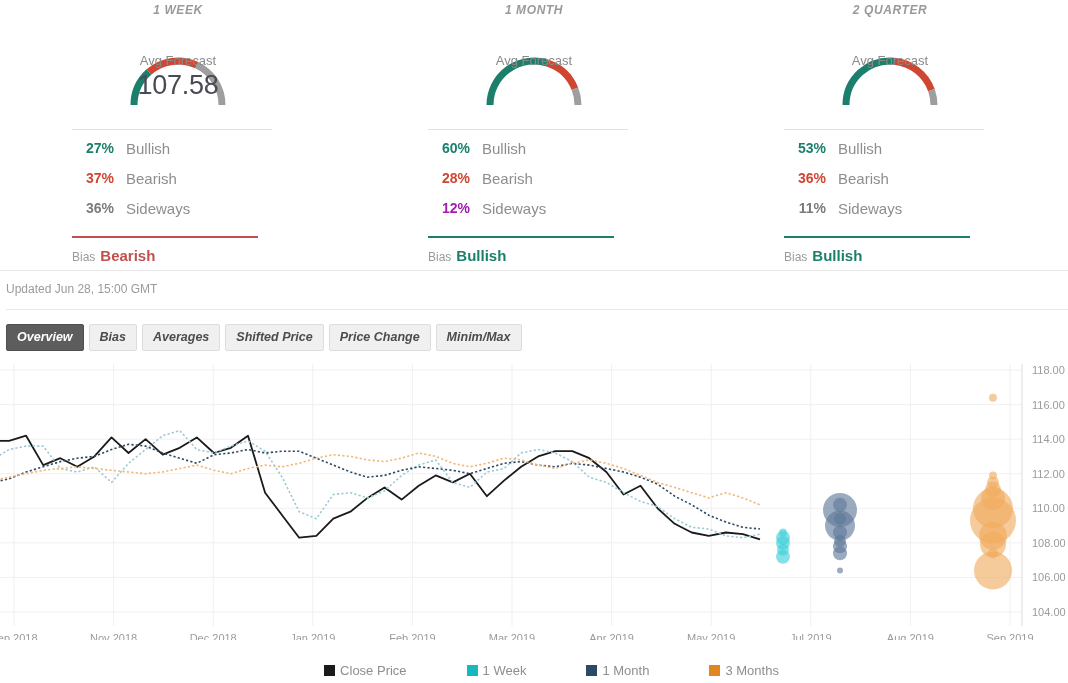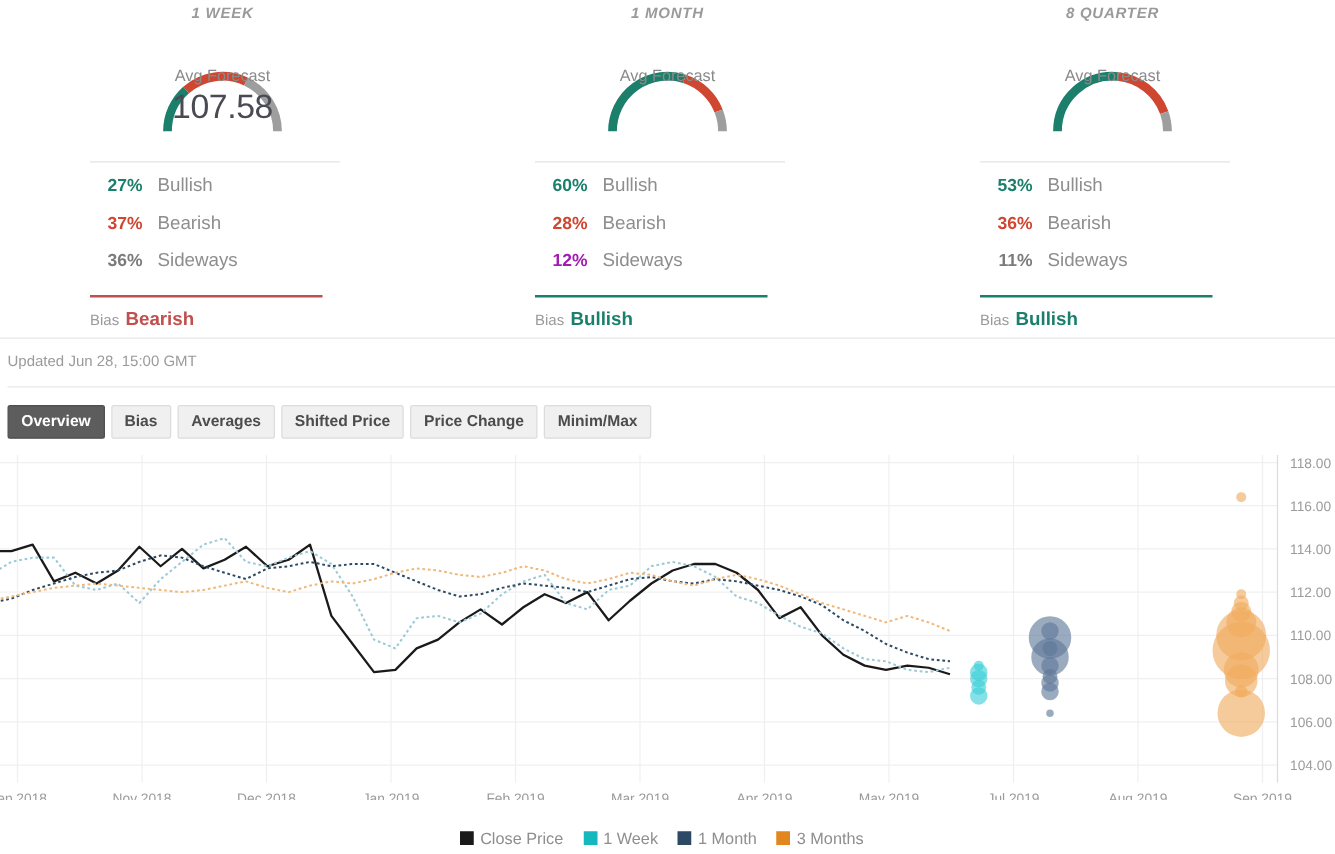--- a/index.html
+++ b/index.html
@@ -46,39 +46,39 @@
   }
 
   
   .hr-full{width:1068px;height:1px;background:#e8e8e8;}
   .updated{
     font-size:12px;color:#9b9b9b;padding:11px 0 0 6px;height:27px;
   }
   .hr-under-updated{width:1062px;margin-left:6px;height:1px;background:#e8e8e8;}
 
   
-  .tabbar{display:flex;gap:5px;padding:14px 0 0 6px;}
+  .tabbar{display:flex;gap:5px;padding:14px 0 0 6px;font-style:italic;}
   .tab{
     font-size:12.5px;font-weight:bold;color:#4c4c4c;background:#f0f0f0;
     border:1px solid #dcdcdc;border-radius:2px;padding:5px 10px 6px 10px;
     line-height:14px;white-space:nowrap;
   }
   .tab.active{background:#5d5d5d;color:#ffffff;border-color:#4f4f4f;}
 
   
   .chart-area{position:relative;width:1068px;height:300px;margin-top:11px;}
   .chart-svg{display:block;}
   .ylabel{font-size:11px;fill:#9b9b9b;}
   .xlabel{font-size:11px;fill:#9b9b9b;}
 
   .legend{
     display:flex;justify-content:center;align-items:center;gap:7px;
     font-size:13px;color:#8e8e8e;margin-top:1px;
   }
-  .legend-item{display:flex;align-items:center;gap:5px;margin-right:9px;}
+  .legend-item{display:flex;align-items:center;gap:5px;margin-right:9px;margin-left:44px;}
   .legend-swatch{width:11px;height:11px;display:inline-block;}
 </style>
 </head>
 <body>
 
 <div class="panels">
 
   <div class="panel">
     <div class="panel-title">1 WEEK</div>
     <div class="gauge-wrap">
@@ -144,21 +144,21 @@
       </div>
       <div class="bias-rule" style="background: rgb(27, 127, 107);"></div>
       <div class="bias-row">
         <span>Bias</span><span class="bias-val" style="color: rgb(27, 127, 107);">Bullish</span>
       </div>
     </div>
     <div class="panel-sep" style="height: 0px;"></div>
   </div>
 
   <div class="panel">
-    <div class="panel-title">8 QUARTER</div>
+    <div class="panel-title">2 QUARTER</div>
     <div class="gauge-wrap">
       <svg class="gauge-svg" width="180" height="96" viewBox="0 0 180 96">
         <g fill="none" stroke-width="7" stroke-linecap="butt">
             <path d="M 46.00 88.00 A 44 44 0 0 1 94.14 44.20" stroke="#1b7f6b"></path>
             <path d="M 94.14 44.20 A 44 44 0 0 1 131.40 73.10" stroke="#cf4631"></path>
             <path d="M 131.40 73.10 A 44 44 0 0 1 134.00 88.00" stroke="#9e9e9e"></path>
           </g>
       </svg>
       <div class="gauge-center">
         <div class="gauge-label">Avg Forecast</div>

